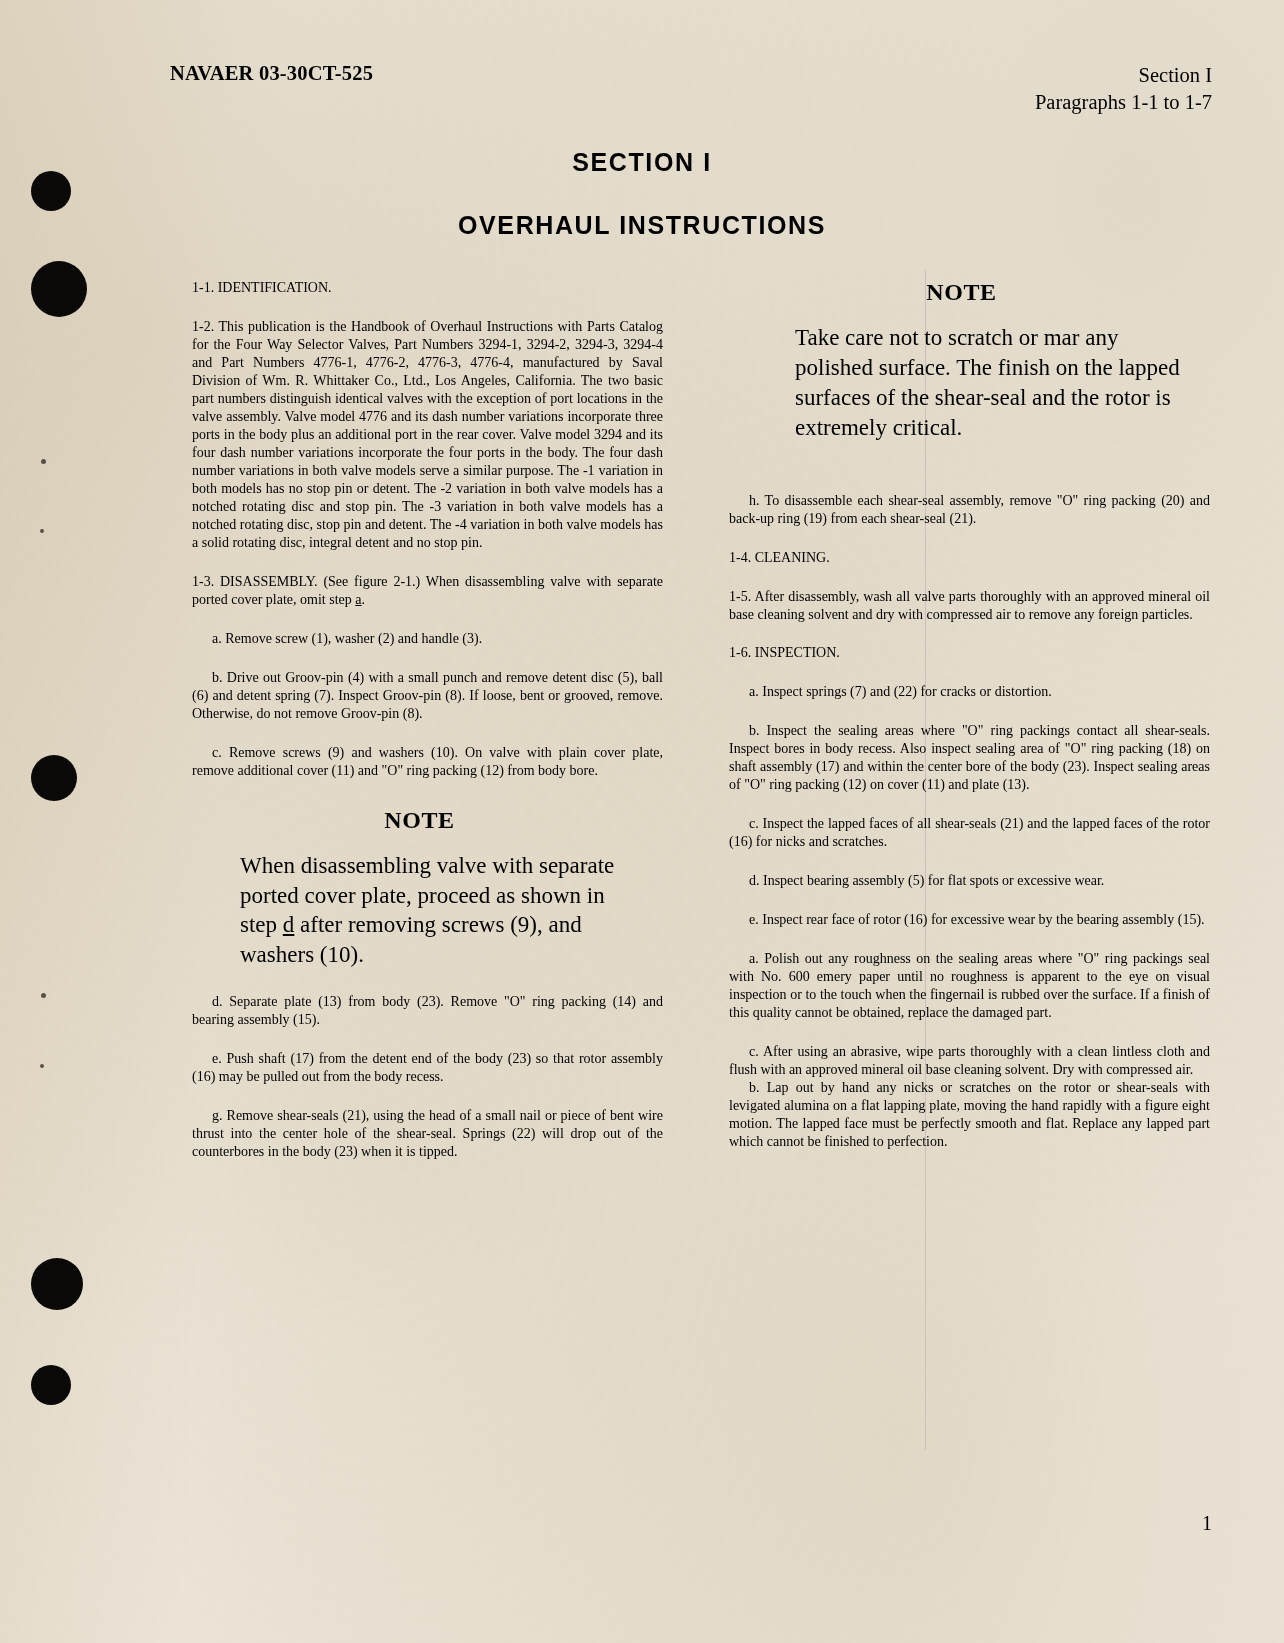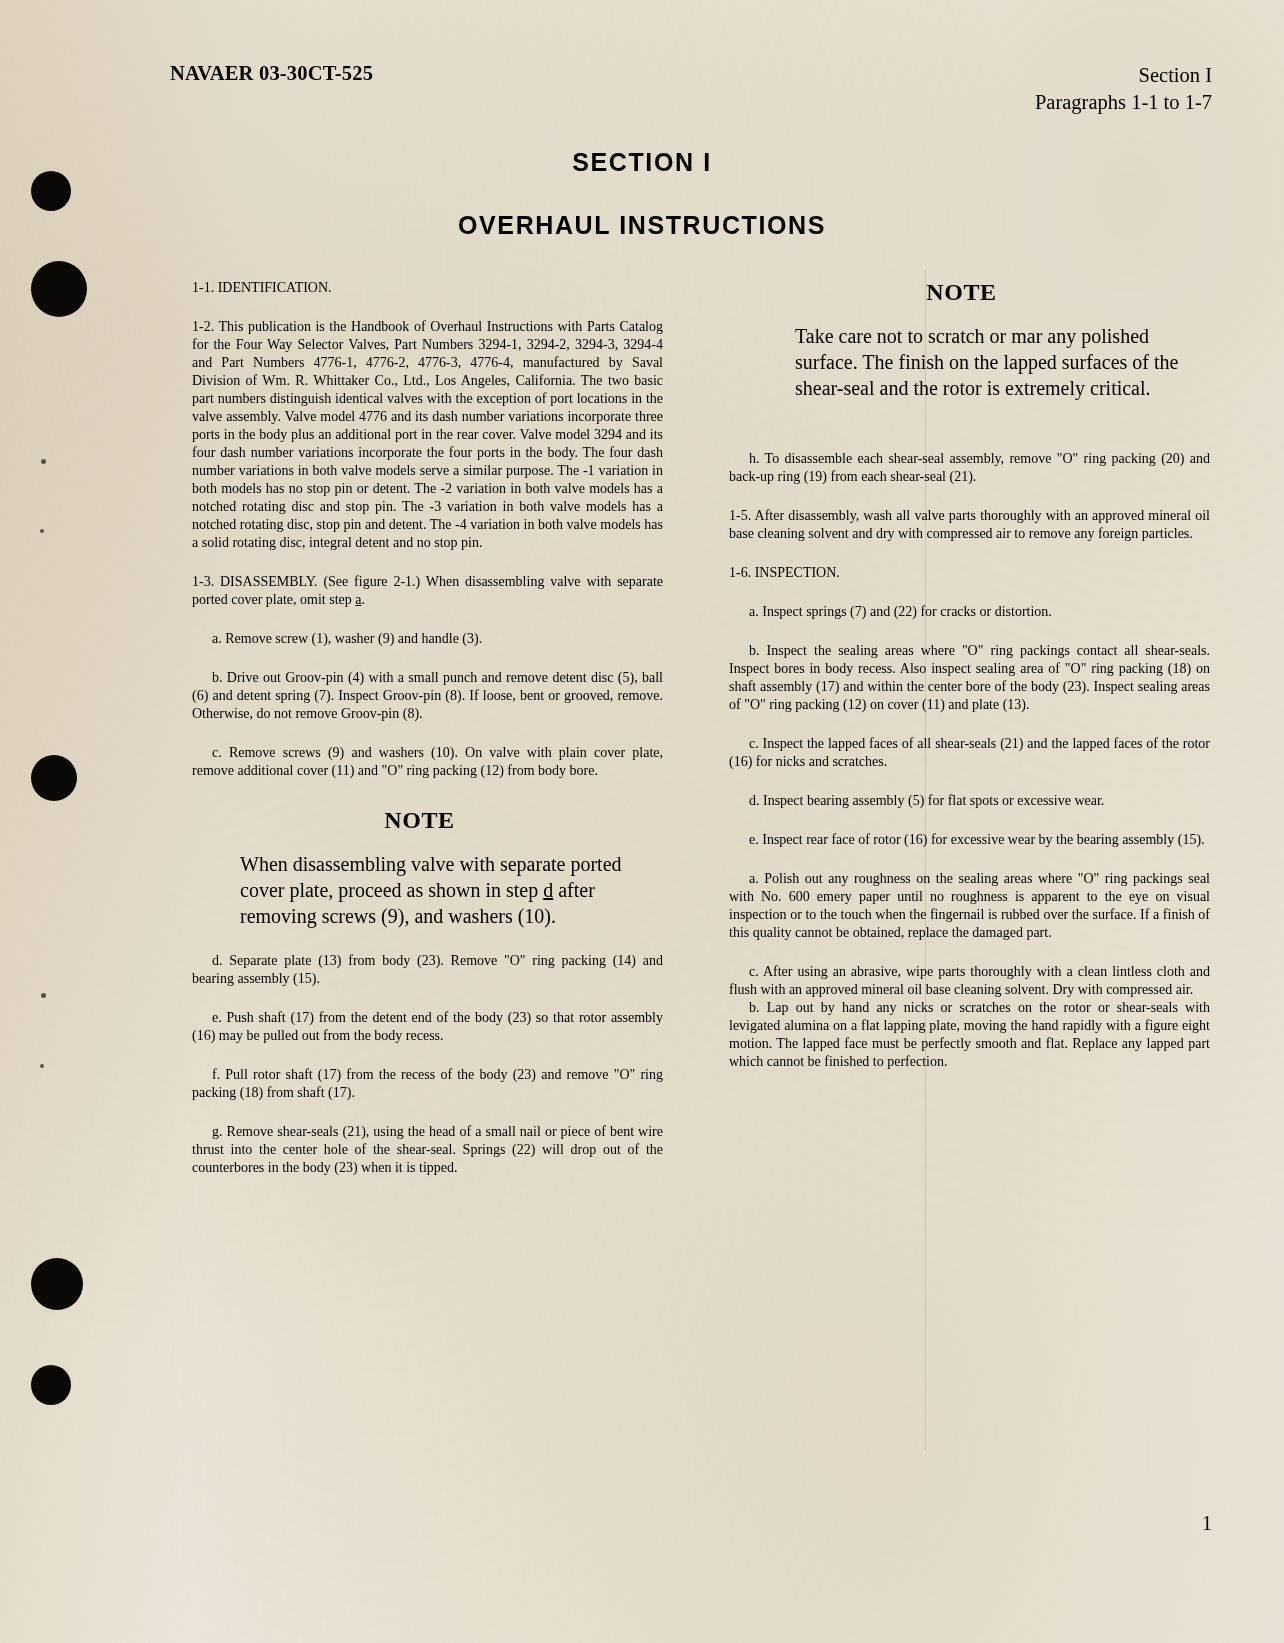--- a/index.html
+++ b/index.html
@@ -133,21 +133,21 @@
     text-align: center;
     font-weight: bold;
     font-size: 24px;
     letter-spacing: .6px;
     margin: 27px 0 17px 0;
   }
   .note-body {
     margin: 0 0 23px 0;
     padding-left: 64px;
     padding-right: 30px;
-    font-size: 20px;
+    font-size: 23px;
     line-height: 1.30;
     text-align: left;
   }
   .note-body.r {
     padding-left: 82px;
     padding-right: 22px;
   }
   u { text-decoration: underline; }
   .spacer-md { height: 26px; }
 
@@ -194,48 +194,48 @@
   <div class="cols">
 
     <div class="col col-left">
 
       <p class="head">1-1.  IDENTIFICATION.</p>
 
       <p>1-2.  This publication is the Handbook of Overhaul Instructions with Parts Catalog for the Four Way Selector Valves, Part Numbers 3294-1, 3294-2, 3294-3, 3294-4 and Part Numbers 4776-1, 4776-2, 4776-3, 4776-4, manufactured by Saval Division of Wm. R. Whittaker Co., Ltd., Los Angeles, California.  The two basic part numbers distinguish identical valves with the exception of port locations in the valve assembly.  Valve model 4776 and its dash number variations incorporate  three ports in the body plus an additional port in the rear cover.  Valve model 3294 and its four dash number variations incorporate  the four ports in the body.  The four dash number variations in both valve models serve a similar purpose.  The -1 variation in both models has no stop pin or detent.  The -2 variation in both valve models has a notched rotating disc and stop pin.  The -3 variation in both valve models has a notched rotating disc, stop pin and detent.  The -4 variation in both valve models has a solid rotating disc, integral detent and no stop pin.</p>
 
       <p><span>1-3.  DISASSEMBLY.  (See figure 2-1.)  When disassembling valve with separate ported cover plate, omit step </span><u>a</u><span>.</span></p>
 
-      <p class="ind">a.  Remove screw (1), washer (9) and handle (3).</p>
+      <p class="ind">a.  Remove screw (1), washer (2) and handle (3).</p>
 
       <p class="ind">b.  Drive out Groov-pin (4) with a small punch and remove detent disc (5), ball (6) and detent spring (7).  Inspect Groov-pin (8).  If loose, bent or grooved, remove.  Otherwise, do not remove Groov-pin (8).</p>
 
       <p class="ind">c.  Remove screws (9) and washers (10).  On valve with plain cover plate, remove additional cover (11) and "O" ring packing (12) from body bore.</p>
 
       <div class="note-label">NOTE</div>
       <div class="note-body"><span>When disassembling valve with separate ported cover plate, proceed as shown in step </span><u>d</u><span> after removing screws (9), and washers (10).</span></div>
 
       <p class="ind">d.  Separate plate (13) from body (23).  Remove "O" ring packing (14) and bearing assembly (15).</p>
 
       <p class="ind">e.  Push shaft (17) from the detent end of the body (23) so that rotor assembly (16) may be pulled out from the body recess.</p>
 
-      <p class="ind">f.  Pull rotor shaft (17) from the recess of the body (23) and remove "O" ring packing (18) from shaft (17).</p>
 
       <p class="ind last">g.  Remove shear-seals (21), using the head of a small nail or piece of bent wire thrust into the center hole of the shear-seal.  Springs (22) will drop out of the counterbores in the body (23) when it is tipped.</p>
 
     </div>
 
     <div class="col col-right">
 
       <div class="note-label" style="margin-top:0;">NOTE</div>
       <div class="note-body r">Take care not to scratch or mar any polished surface.  The finish on the lapped surfaces of the shear-seal and the rotor is extremely critical.</div>
 
       <div class="spacer-md"></div>
 
       <p class="ind">h.  To disassemble each shear-seal assembly, remove "O" ring packing (20) and back-up ring (19) from each shear-seal (21).</p>
 
+      <p class="head">1-4.  CLEANING.</p>
 
       <p>1-5.  After disassembly, wash all valve parts thoroughly with an approved mineral oil base cleaning solvent and dry with compressed air to remove any foreign particles.</p>
 
       <p class="head">1-6.  INSPECTION.</p>
 
       <p class="ind">a.  Inspect springs (7) and (22) for cracks or distortion.</p>
 
       <p class="ind">b.  Inspect the sealing areas where "O" ring packings contact all shear-seals.  Inspect bores in body recess.  Also inspect sealing area of "O" ring packing (18) on shaft assembly (17) and within the center bore of the body (23).  Inspect sealing areas of "O" ring packing (12) on cover (11) and plate (13).</p>
 
       <p class="ind">c.  Inspect the lapped faces of all shear-seals (21) and the lapped faces of the rotor (16) for nicks and scratches.</p>

